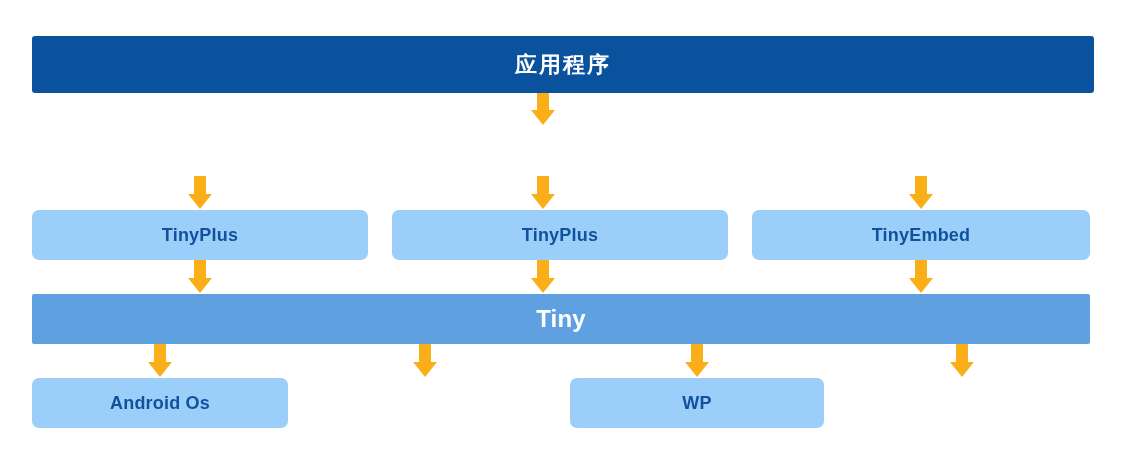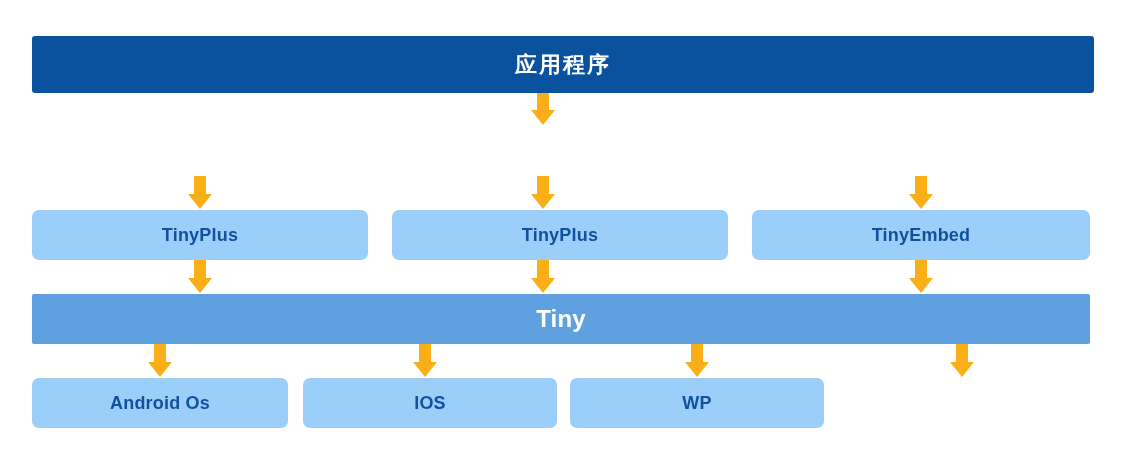--- a/index.html
+++ b/index.html
@@ -203,20 +203,17 @@
   </div>
   <div class="arrow" style="left:949px; top:344px; height:34px;">
     <svg viewBox="0 0 26 34" preserveAspectRatio="none">
       <polygon points="7,0 19,0 19,18 25,18 13,33 1,18 7,18" fill="#FAAE17"></polygon>
     </svg>
   </div>
 
   <div class="bar platform-box platform-0">
     <span class="bar-label">Android Os</span>
   </div>
-  <div class="bar platform-box platform-1">
-    <span class="bar-label">IOS</span>
-  </div>
   <div class="bar platform-box platform-2">
     <span class="bar-label">WP</span>
   </div>
 
 </div>
 
 </body></html>

